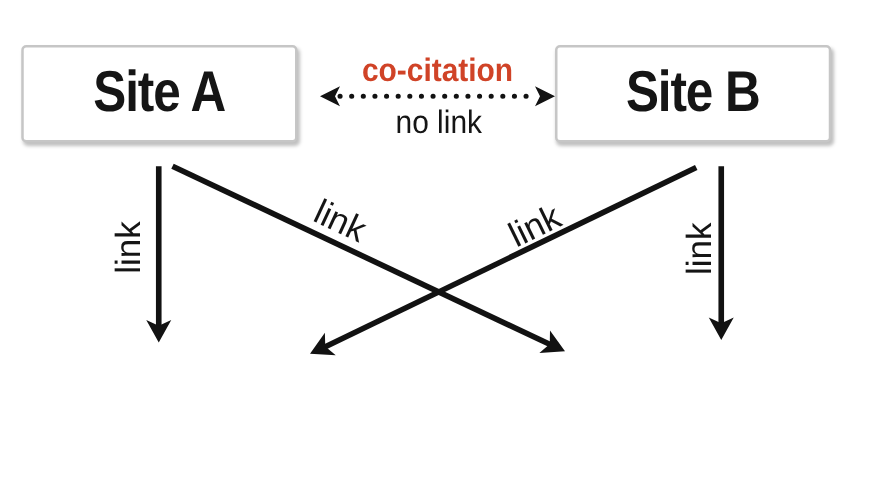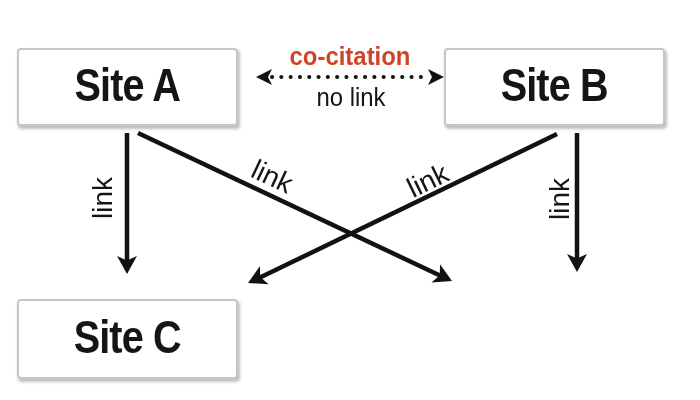--- a/index.html
+++ b/index.html
@@ -26,21 +26,21 @@
     stroke-linecap: round;
   }
   .edges polygon { fill: var(--line, #111); stroke: none; }
 
   .node {
     position: absolute;
     background: var(--box-fill, #fff);
     border: 2px solid var(--box-border, #c6c6c6);
     border-radius: 4px;
     box-shadow: 1.5px 2.5px 3px rgba(0,0,0,0.25);
-    display: flex; align-items: center; justify-content: center; margin-top: 12px;
+    display: flex; align-items: center; justify-content: center;
   }
   .node-a, .node-b { left: 17px; top: 36px; width: 217px; height: 74px; }
   .node-b { left: 444px; }
   .node-c, .node-d { left: 17px; top: 287px; width: 217px; height: 76px; }
   .node-d { left: 469px; }
   .node .node-label {
     font-size: 46px; font-weight: bold;
     letter-spacing: -1px;
     color: var(--text, #111);
     transform: scaleX(0.86);
@@ -108,23 +108,20 @@
   </svg>
 
   <div class="node node-a">
     <span class="node-label">Site A</span>
   </div>
 
   <div class="node node-b">
     <span class="node-label">Site B</span>
   </div>
 
-  <div class="node node-c">
-    <span class="node-label">Site C</span>
-  </div>
 
 
   <div class="edge-label lbl-cocitation">co-citation</div>
 
   <div class="edge-label lbl-nolink">no link</div>
 
   <div class="edge-label lbl-link lbl-a-c">link</div>
 
   <div class="edge-label lbl-link lbl-a-d">link</div>
 

